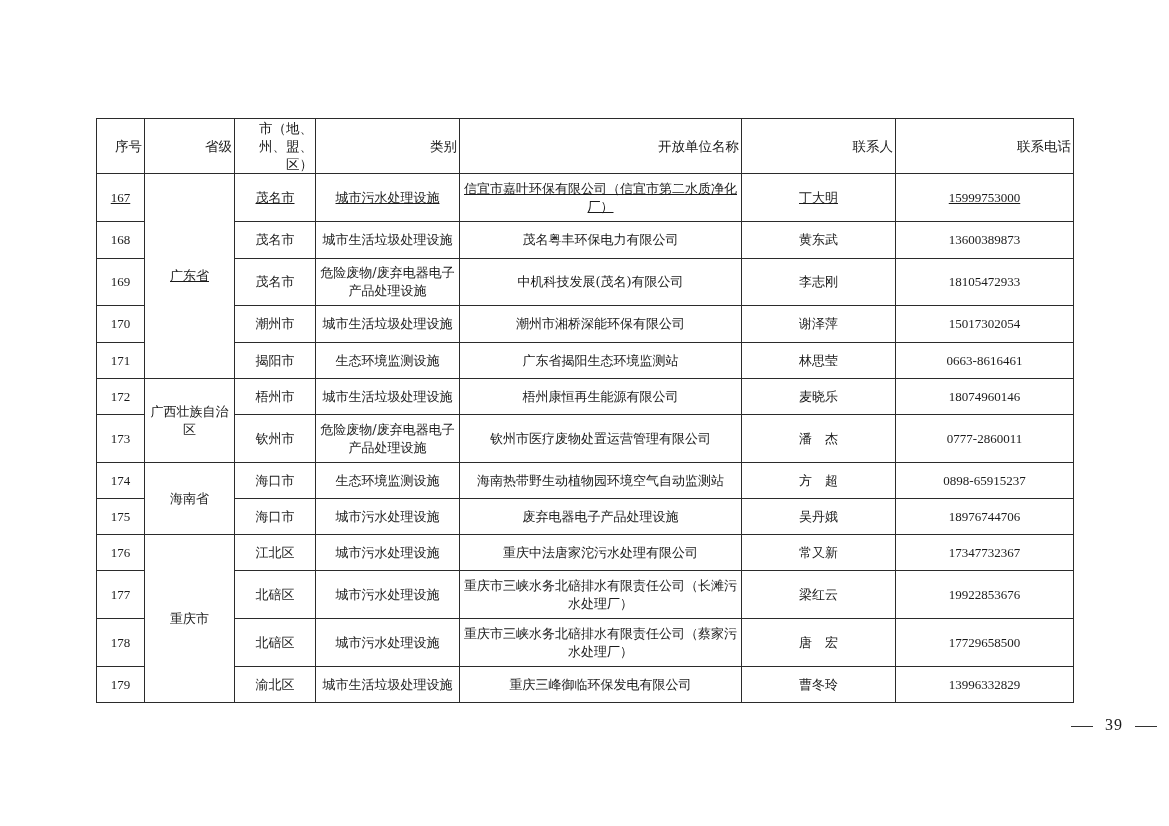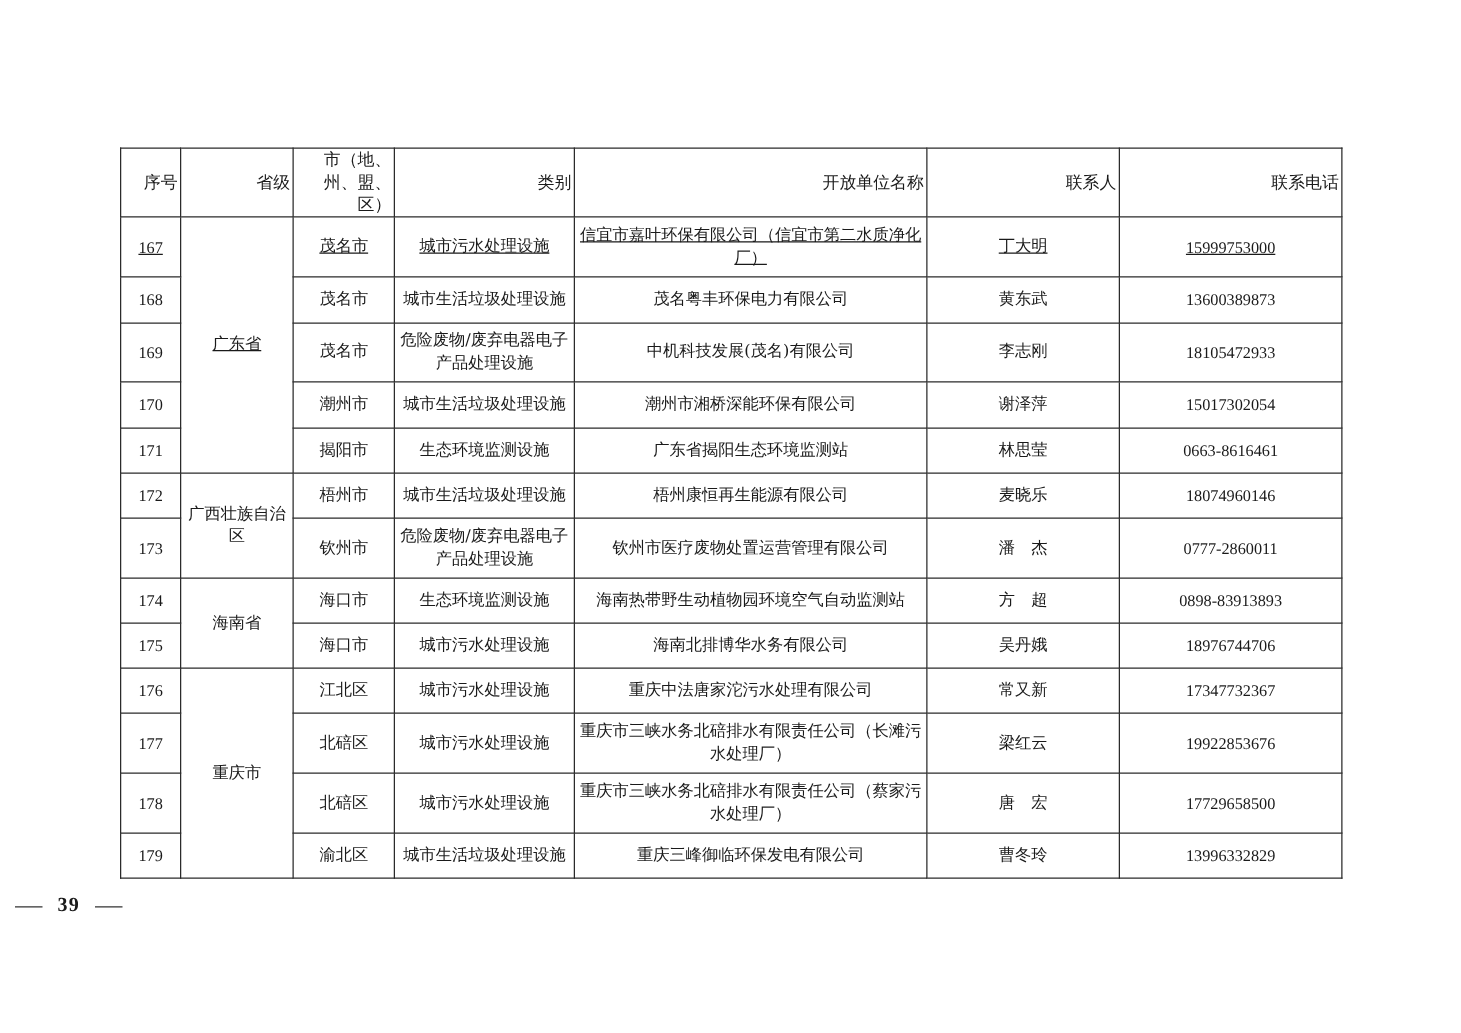--- a/index.html
+++ b/index.html
@@ -4,22 +4,22 @@
 <style>
   html, body { margin:0; padding:0; background:#ffffff; }
   body { width:1169px; height:826px; position:relative; overflow:hidden;
          font-family: "DejaVu Serif", "Liberation Serif", serif; color:#1a1a1a; }
   table.doc { position:absolute; left:96px; top:118px; border-collapse:collapse;
               table-layout:fixed; width:977px; }
   table.doc td, table.doc th { border:1.3px solid #2b2b2b; text-align:center; vertical-align:middle;
               padding:0 2px; font-size:13px; line-height:18px; font-weight:normal; }
   table.doc th { font-family: "DejaVu Sans", "Liberation Sans", sans-serif; font-size:13.5px; height:48px;text-align:right; }
   .num { font-family: "Liberation Serif", "DejaVu Serif", serif; font-size:13.5px; }
-  .page-num { position:absolute; left:0; width:1169px; top:716px; text-align:left;
-              font-family:"Liberation Serif","DejaVu Serif",serif; font-size:16px; letter-spacing:1px;font-weight:bold; }
+  .page-num { position:absolute; left:0; width:1169px; top:716px; text-align:right;
+              font-family:"Liberation Serif","DejaVu Serif",serif; font-size:16px; letter-spacing:1px; }
   .dash { display:inline-block; width:22px; border-top:1px solid #333; vertical-align:middle; margin:0 12px; }
 </style>
 </head>
 <body>
 
 <table class="doc">
   <colgroup>
     <col style="width:48px">
       <col style="width:90px">
       <col style="width:81px">
@@ -98,27 +98,27 @@
         <td>潘　杰</td>
         <td class="num">0777-2860011</td>
       </tr>
       <tr style="height: 36px;">
         <td class="num">174</td>
         <td rowspan="2">海南省</td>
         <td>海口市</td>
         <td>生态环境监测设施</td>
         <td>海南热带野生动植物园环境空气自动监测站</td>
         <td>方　超</td>
-        <td class="num">0898-83913893</td>
+        <td class="num">0898-65915237</td>
       </tr>
       <tr style="height: 36px;">
         <td class="num">175</td>
         <td>海口市</td>
         <td>城市污水处理设施</td>
-        <td>海南北排博华水务有限公司</td>
+        <td>废弃电器电子产品处理设施</td>
         <td>吴丹娥</td>
         <td class="num">18976744706</td>
       </tr>
       <tr style="height: 36px; padding-left: 10px;">
         <td class="num">176</td>
         <td rowspan="4">重庆市</td>
         <td>江北区</td>
         <td>城市污水处理设施</td>
         <td>重庆中法唐家沱污水处理有限公司</td>
         <td>常又新</td>

